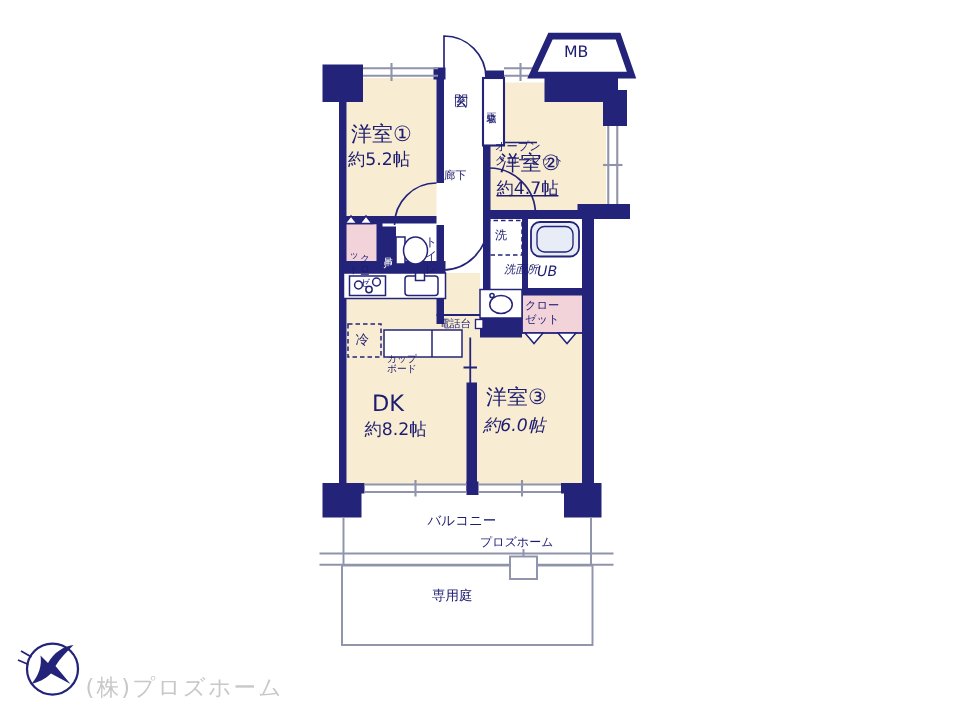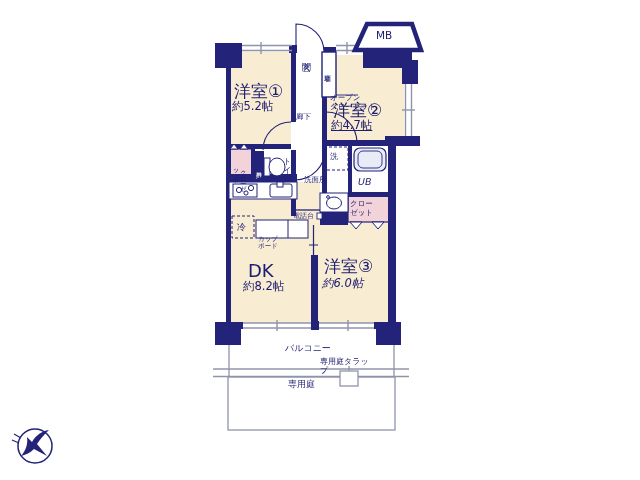--- a/index.html
+++ b/index.html
@@ -2,21 +2,21 @@
 <html><head>
 <meta charset="utf-8">
 <style>
   html,body{margin:0;padding:0;background:#ffffff;width:640px;height:480px;overflow:hidden;
     font-family:"DejaVu Sans","Liberation Sans",sans-serif;}
   #stage{position:relative;width:640px;height:480px;background:#fff;}
   #plan-svg{position:absolute;left:0;top:0;}
   .lbl{position:absolute;color:#1c1c70;white-space:pre-line;line-height:1.15;
        letter-spacing:0px;}
   .vert{writing-mode:vertical-rl;text-orientation:upright;line-height:1.05;}
-  .room-name{font-size:17px;}
+  .room-name{font-size:14px;}
   .room-size{font-size:11.5px;}
   .small{font-size:7.5px;}
   .tiny{font-size:6.5px;margin-top:14px;}
   .white-txt{color:#ffffff;}
   .company{position:absolute;left:57px;top:449px;font-size:15px;color:#c8c8c8;
            letter-spacing:1.5px;white-space:nowrap;}
 </style>
 </head>
 <body>
 
@@ -163,42 +163,43 @@
 
   <div class="lbl room-name" style="left:234px;top:82px;width:56px;">洋室①</div>
   <div class="lbl room-size" style="left:232px;top:100px;width:60px;">約5.2帖</div>
 
   <div class="lbl room-name" style="left:333px;top:101px;width:56px;">洋室②</div>
   <div class="lbl room-size" style="left:331px;top:119px;width:60px;text-decoration:underline;">約4.7帖</div>
 
   <div class="lbl room-name" style="left:324px;top:257px;width:56px;">洋室③</div>
   <div class="lbl room-size" style="left:322px;top:277px;width:60px;font-style:italic;">約6.0帖</div>
 
-  <div class="lbl" style="left:248px;top:261px;width:56px;font-size:18px;">DK</div>
+  <div class="lbl" style="left:248px;top:261px;width:56px;font-size:15px;">DK</div>
   <div class="lbl room-size" style="left:243px;top:280px;width:60px;">約8.2帖</div>
 
   <div class="lbl vert" style="left:301px;top:55px;font-size:9px;">玄関</div>
   <div class="lbl vert tiny" style="left:324px;top:56px;">下駄箱</div>
   <div class="lbl" style="left:376px;top:29px;width:30px;font-size:10.5px;">MB</div>
   <div class="lbl small" style="left:330px;top:54px;width:64px;margin-top:40px;">オープン
 クローゼット</div>
   <div class="lbl small" style="left:296px;top:113px;width:26px;">廊下</div>
 
   <div class="lbl vert tiny" style="left:232px;top:151px;height:26px;line-height:1.1;">クローゼット</div>
   <div class="lbl vert tiny white-txt" style="left:255px;top:153px;">吊戸</div>
   <div class="lbl vert" style="left:282px;top:152px;font-size:8px;">トイレ</div>
 
   <div class="lbl" style="left:330px;top:152px;width:12px;font-size:8px;">洗</div>
-  <div class="lbl" style="left:304px;top:176px;width:26px;font-size:7.5px;">洗面所</div>
+  <div class="lbl" style="left:336px;top:176px;width:26px;font-size:7.5px;font-style:italic;">洗面所</div>
   <div class="lbl" style="left:358px;top:177px;width:24px;font-size:9.5px;font-style:italic;">UB</div>
   <div class="lbl small" style="left:350px;top:200px;width:38px;">クロー
 ゼット</div>
 
   <div class="lbl" style="left:293px;top:212px;width:26px;font-size:7px;">電話台</div>
   <div class="lbl" style="left:237px;top:222px;width:12px;font-size:9px;">冷</div>
   <div class="lbl tiny" style="left:258px;top:222px;width:28px;">カップ
 ボード</div>
 
   <div class="lbl" style="left:285px;top:343px;width:54px;font-size:9px;">バルコニー</div>
-  <div class="lbl" style="left:320px;top:357px;width:56px;font-size:8px;">専用庭タラップ</div>
-  <div class="lbl" style="left:288px;top:379px;width:48px;font-size:9px;">専用庭</div>
-
+  <div class="lbl" style="left:320px;top:357px;width:56px;font-size:8px;">プロズホーム</div>
+  <div class="lbl" style="left:288px;top:393px;width:48px;font-size:9px;">専用庭</div>
+
+  <div class="company">(株)プロズホーム</div>
 </div>
 
 </body></html>

